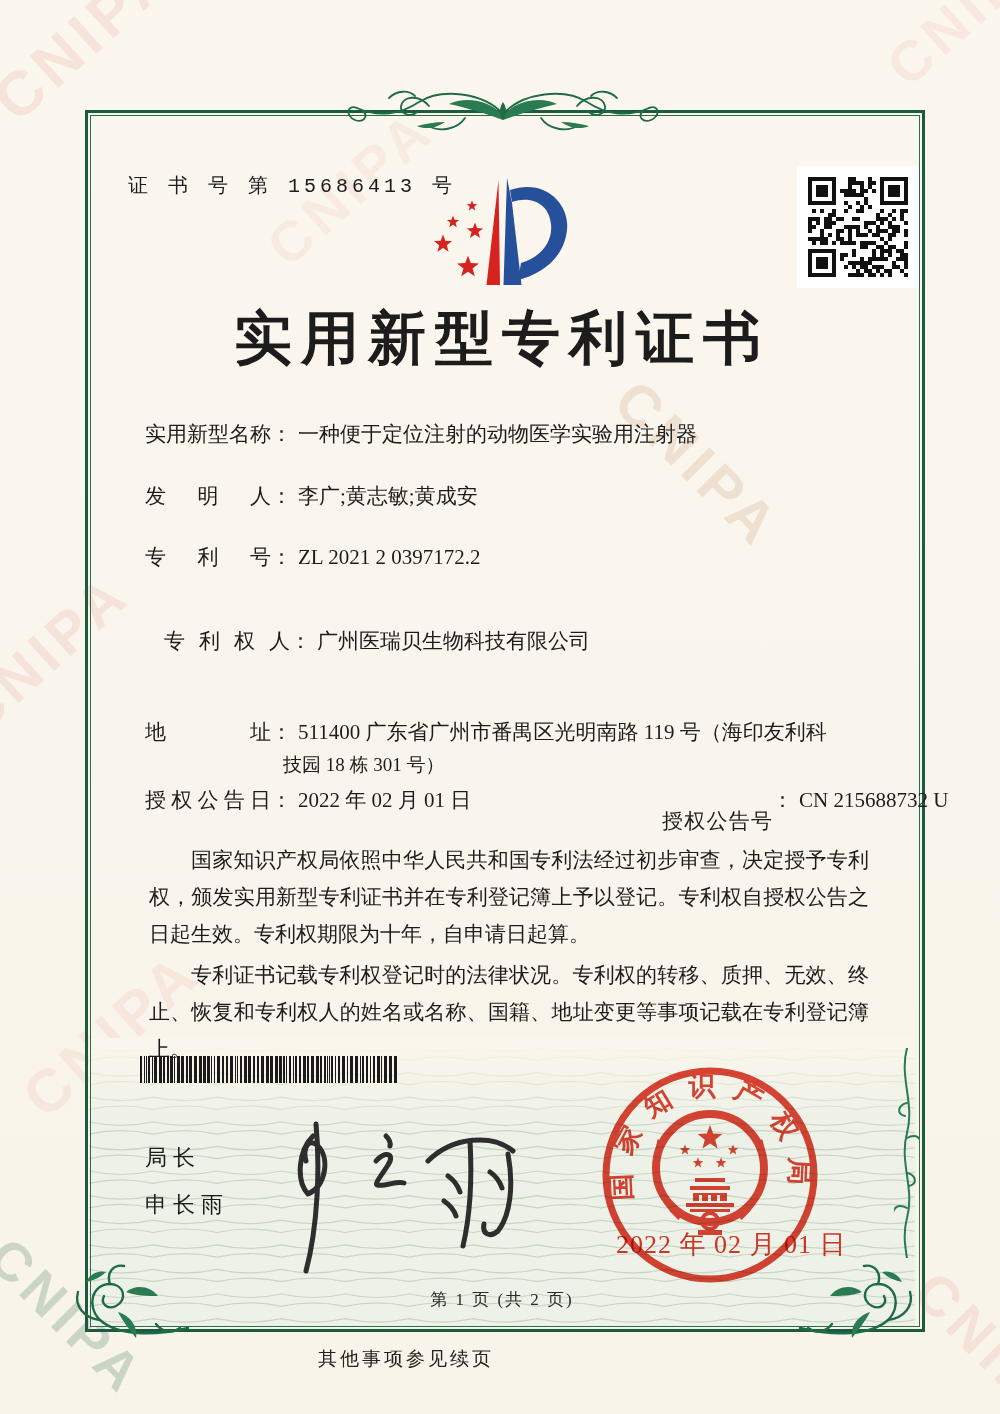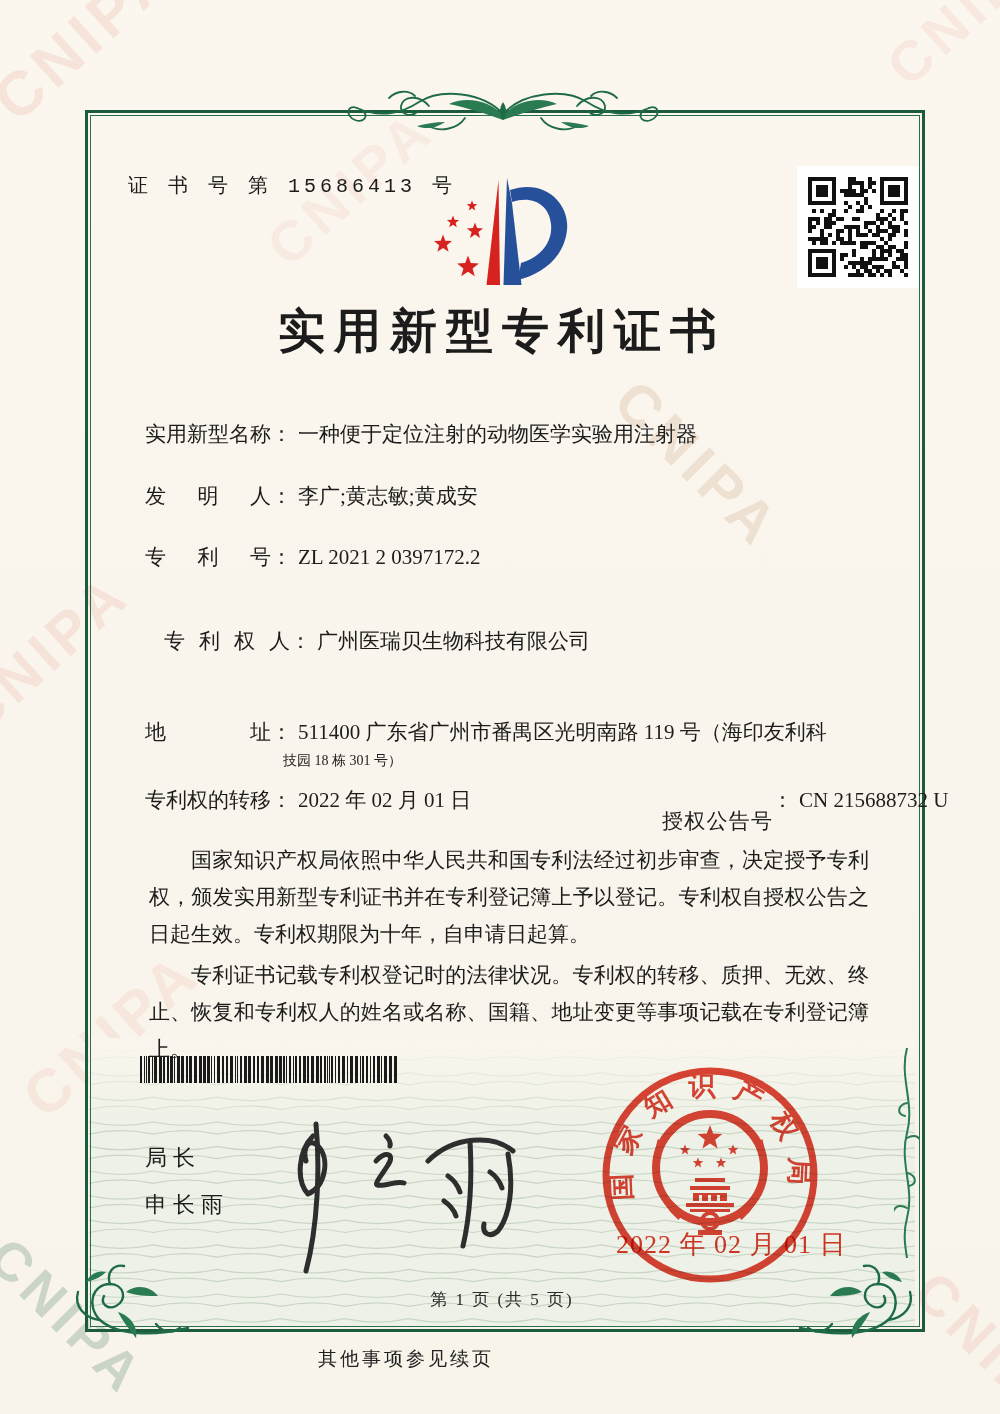--- a/index.html
+++ b/index.html
@@ -26,29 +26,29 @@
       background:#edf1e7;z-index:2;}
   .guilloche-fade{position:absolute;left:89px;top:1038px;width:826px;height:95px;
       background:linear-gradient(180deg,#fbf6ed 0%,rgba(251,246,237,0) 100%);z-index:2;}
   svg{display:block;}
   .orn{z-index:3;}
   
   .cert-no{left:128px;top:172px;font-size:20px;letter-spacing:4px;z-index:4;font-family:Liberation Mono, monospace;}
   .qr-tile{left:797px;top:166px;width:122px;height:122px;background:#fff;z-index:4;
       display:flex;align-items:center;justify-content:center;}
   .logo{left:420px;top:158px;z-index:4;}
-  .title{left:85px;width:834px;top:300px;text-align:center;font-size:47px;font-weight:bold;
+  .title{left:85px;width:834px;top:300px;text-align:center;font-size:58px;font-weight:bold;
       letter-spacing:9px;z-index:4;}
   .row{position:absolute;left:145px;width:740px;font-size:21px;z-index:4;white-space:nowrap;}
   .row .lbl{display:inline-block;width:126px;text-align:justify;text-align-last:justify;
       vertical-align:top;}
   .row .lbl2{display:inline-block;width:110px;text-align:justify;text-align-last:justify;
       vertical-align:top;margin-top:21px;}
   .row .val{margin-left:6px;}
-  .addr2{position:absolute;left:283px;font-size:14px;z-index:4;}
+  .addr2{position:absolute;left:283px;font-size:19px;z-index:4;}
   .grant2{position:absolute;left:517px;top:0;}
   .body-par{position:absolute;left:145px;width:728px;top:838px;font-size:21px;line-height:37px;
       text-align:justify;z-index:4;}
   .body-par p{margin:4px;text-indent:2em;}
   .barcode{left:140px;top:1056px;z-index:4;}
   .signer{font-size:22px;letter-spacing:6px;z-index:4;}
   .signature{left:258px;top:1106px;z-index:4;}
   .seal{left:598px;top:1062px;z-index:5;opacity:0.93;mix-blend-mode:multiply;}
   .seal-date{left:616px;top:1227px;font-size:26px;letter-spacing:1px;color:#dd3827;
       z-index:6;white-space:nowrap;mix-blend-mode:multiply;}
@@ -386,21 +386,21 @@
     <span class="lbl">专利号</span><span>：</span><span class="val">ZL 2021 2 0397172.2</span>
   </div>
   <div class="row" style="top:627px;margin-left:19px;">
     <span class="lbl">专利权人</span><span>：</span><span class="val">广州医瑞贝生物科技有限公司</span>
   </div>
   <div class="row" style="top:718px;">
     <span class="lbl">地址</span><span>：</span><span class="val">511400 广东省广州市番禺区光明南路 119 号（海印友利科</span>
   </div>
   <div class="addr2" style="top:752px;">技园 18 栋 301 号）</div>
   <div class="row" style="top:786px;">
-    <span class="lbl">专利权的转移</span><span>：</span><span class="val">2022 年 02 月 01 日</span>
+    <span class="lbl">授权公告日</span><span>：</span><span class="val">2022 年 02 月 01 日</span>
     <span class="grant2"><span class="lbl2">授权公告号</span><span>：</span><span class="val">CN 215688732 U</span></span>
   </div>
 
   <div class="body-par">
     <p>国家知识产权局依照中华人民共和国专利法经过初步审查，决定授予专利权，颁发实用新型专利证书并在专利登记簿上予以登记。专利权自授权公告之日起生效。专利权期限为十年，自申请日起算。</p>
     <p>专利证书记载专利权登记时的法律状况。专利权的转移、质押、无效、终止、恢复和专利权人的姓名或名称、国籍、地址变更等事项记载在专利登记簿上。</p>
   </div>
 
   <svg class="abs barcode" width="262" height="27" viewBox="0 0 262 27" id="barcode">
       <rect x="0" y="0" width="2" height="27" fill="#1a1a1a"></rect>
@@ -513,16 +513,16 @@
       <rect x="88" y="141" width="48" height="4"></rect>
       <rect x="92" y="147" width="40" height="3"></rect>
       <circle cx="112" cy="159" r="8" fill="none" stroke="#dd3827" stroke-width="4"></circle>
       <path d="M62 78 C54 108 60 138 82 156" fill="none" stroke="#dd3827" stroke-width="5"></path>
       <path d="M162 78 C170 108 164 138 142 156" fill="none" stroke="#dd3827" stroke-width="5"></path>
       <rect x="100" y="168" width="24" height="5"></rect>
     </g>
   </svg>
   <div class="abs seal-date">2022 年 02 月 01 日</div>
 
-  <div class="abs page-info">第 1 页 (共 5 页)</div>
+  <div class="abs page-info">第 1 页 (共 2 页)</div>
   <div class="abs note">其他事项参见续页</div>
 
 </div>
 
 </body></html>

